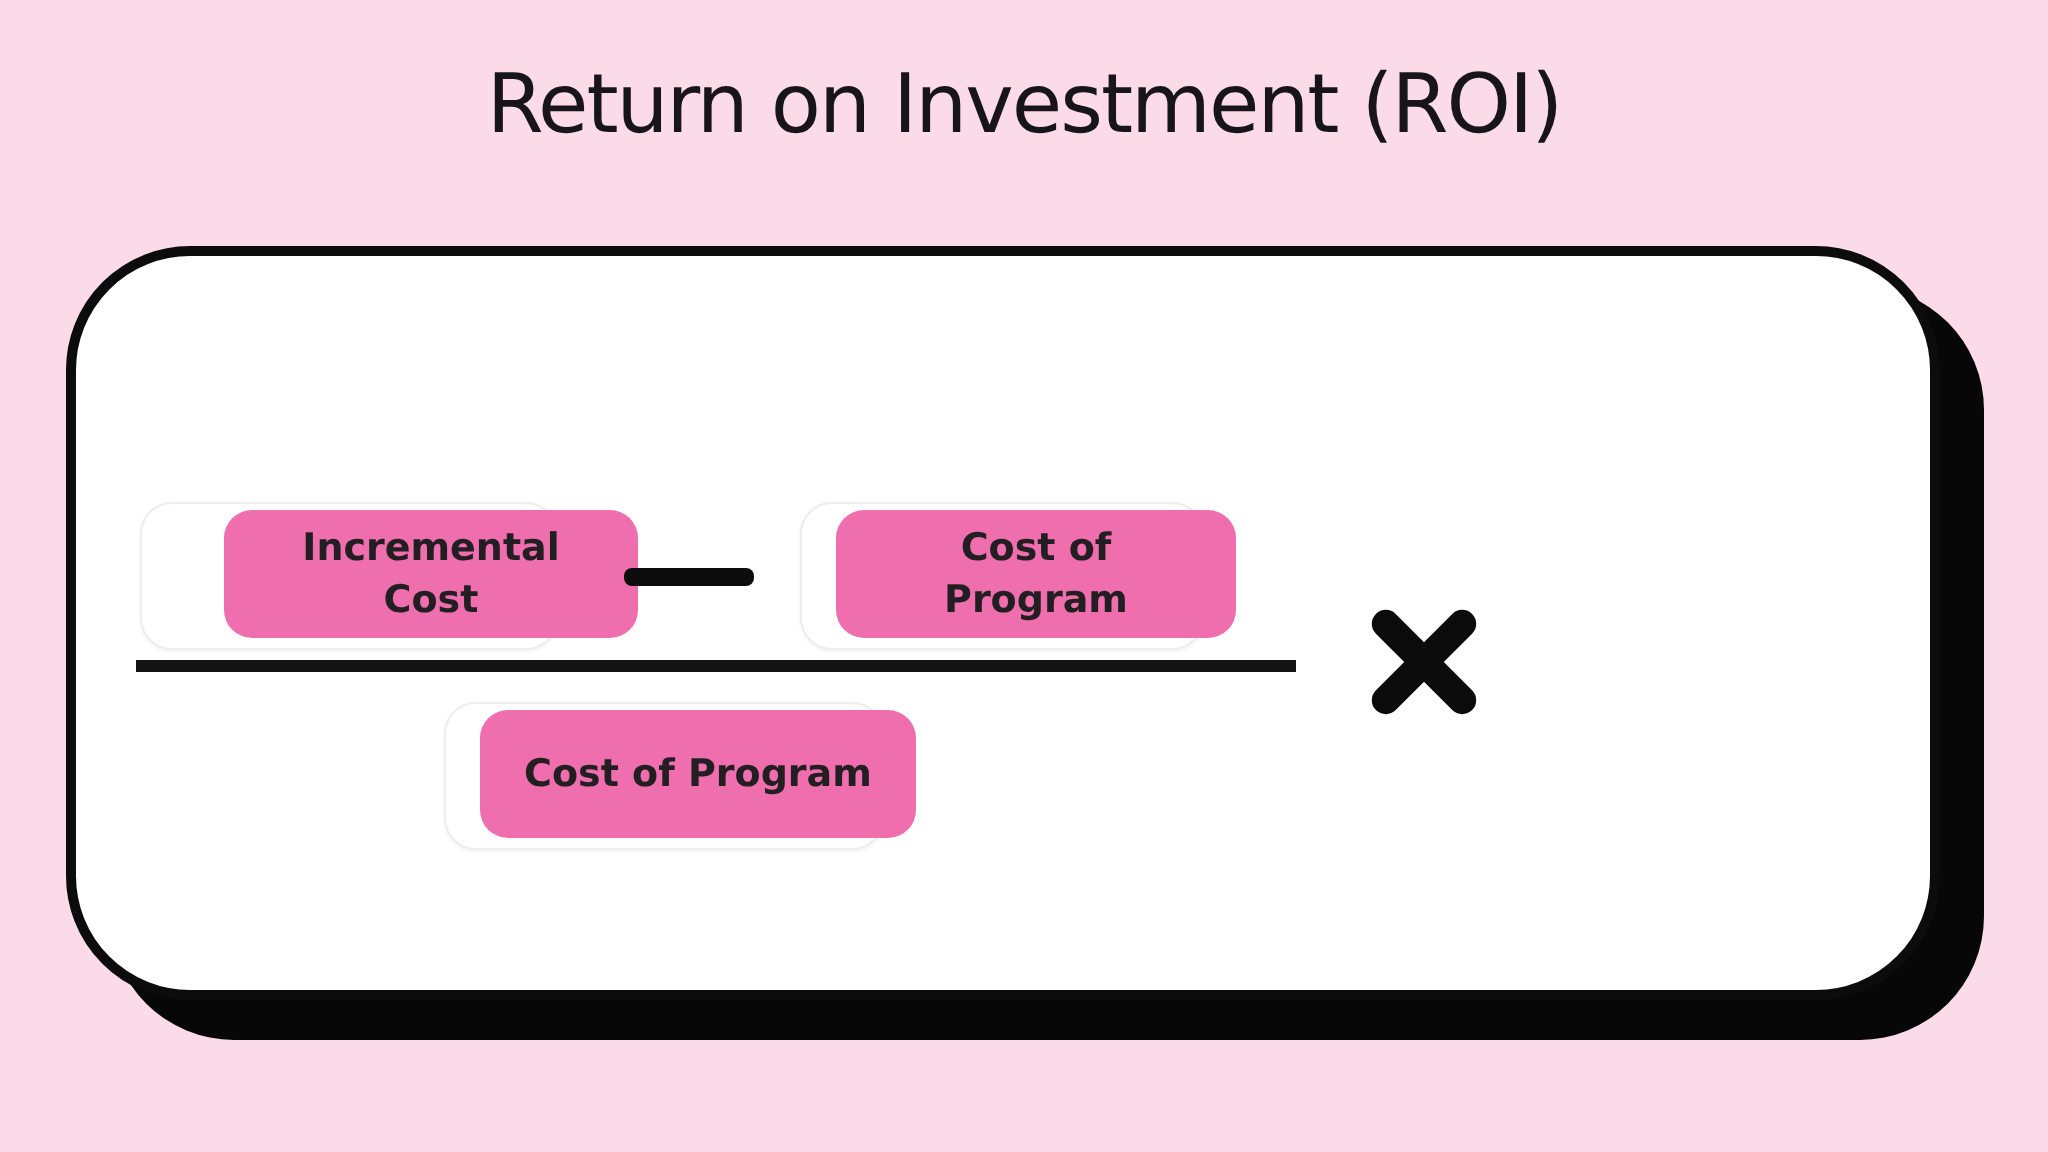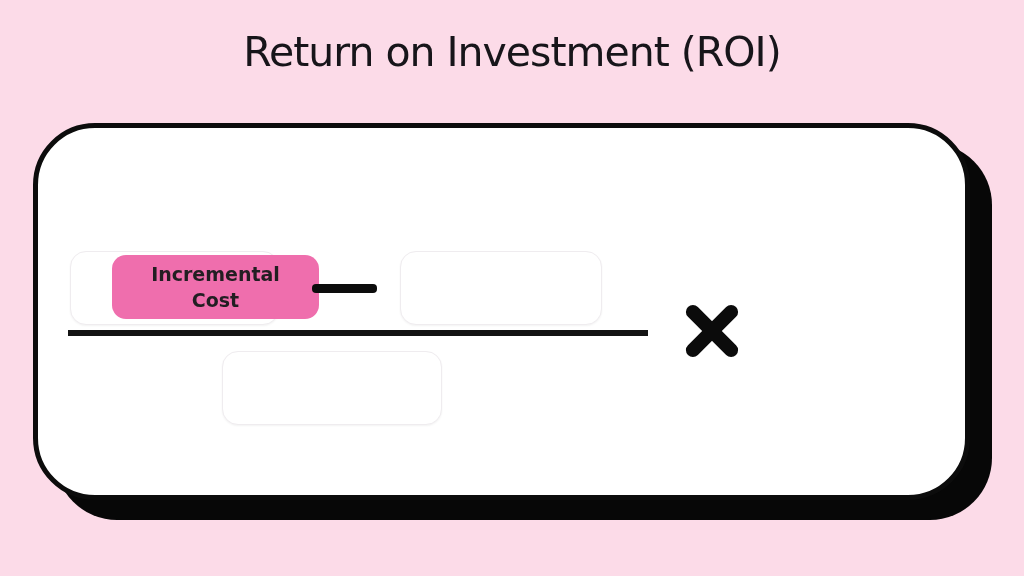--- a/index.html
+++ b/index.html
@@ -122,24 +122,31 @@
 
   <div class="backing back-incremental"></div>
   <div class="chip chip-incremental">
     <span>Incremental</span>
     <span>Cost</span>
   </div>
 
   <div class="minus-bar"></div>
 
   <div class="backing back-cost-top"></div>
+  <div class="chip chip-cost-top">
+    <span>Cost of</span>
+    <span>Program</span>
+  </div>
 
   <div class="fraction-bar"></div>
 
   <div class="backing back-cost-bottom"></div>
+  <div class="chip chip-cost-bottom">
+    <span>Cost of Program</span>
+  </div>
 
   <div class="times">
     <div class="bar bar-a"></div>
     <div class="bar bar-b"></div>
   </div>
 
 
 </div>
 
 </body></html>

